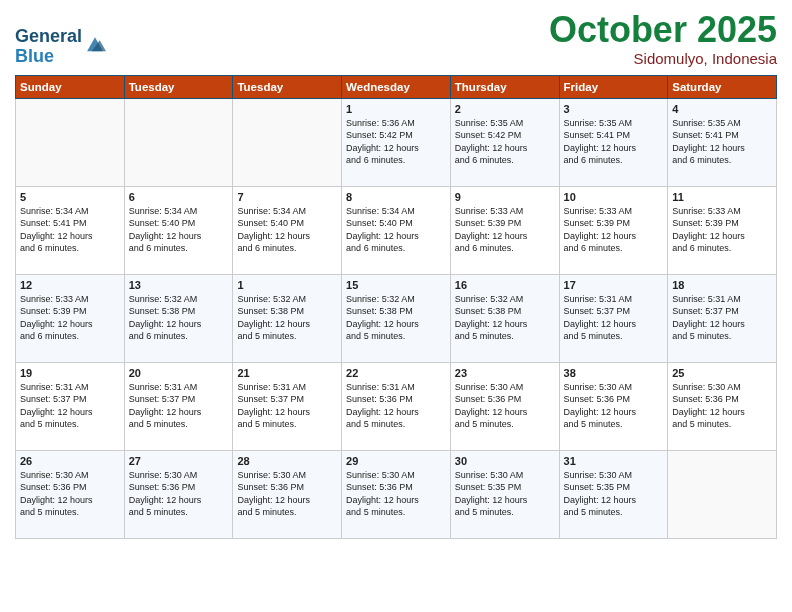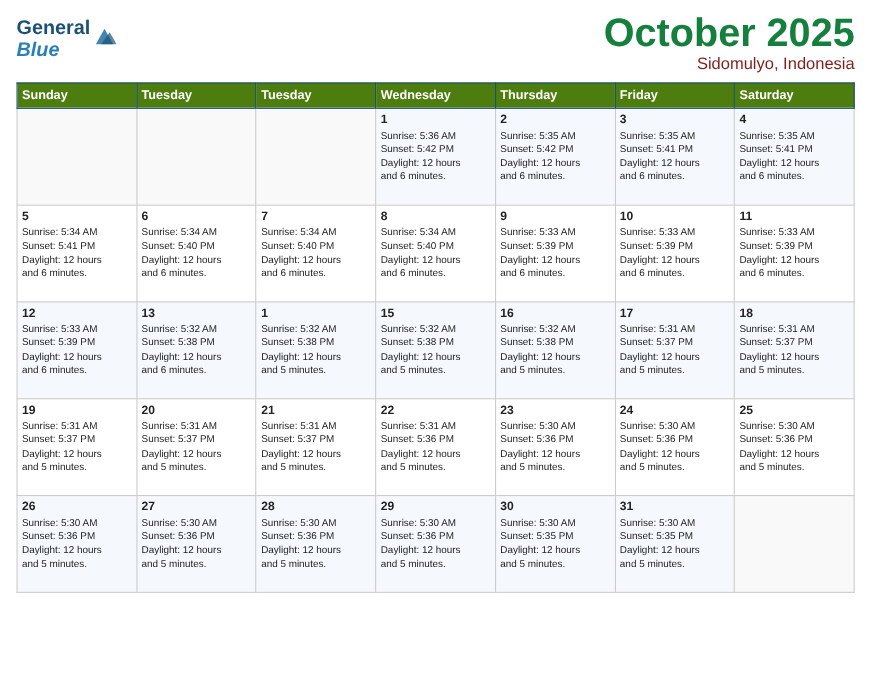--- a/index.html
+++ b/index.html
@@ -5,38 +5,37 @@
     * { box-sizing: border-box; margin: 0; padding: 0; }
     body {
       font-family: Arial, sans-serif;
       background: #fff;
       width: 792px;
       min-height: 612px;
       padding: 10px 15px 15px 15px;
     }
     .header-area {
       display: flex;
-      align-items: flex-start;
+      align-items: flex-end;
       justify-content: space-between;
       margin-bottom: 8px;
     }
     .logo {
       display: flex;
       align-items: center;
       margin-top: 6px;
     }
     .logo-text {
       font-size: 18px;
       font-weight: bold;
       color: #1a5276;
       line-height: 1.1;
     }
     .logo-text span {
       color: #2980b9;
-      font-style: italic;
     }
     .logo-icon {
       width: 22px;
       height: 22px;
       margin-left: 2px;
       margin-top: -4px;
     }
     .title-area {
       text-align: right;
     }
@@ -49,21 +48,21 @@
     .location {
       font-size: 15px;
       color: #7f1d1d;
     }
     table {
       width: 100%;
       border-collapse: collapse;
       table-layout: fixed;
     }
     thead tr th {
-      background-color: #4d7c0f;
+      background-color: #c2410c;
       color: #fff;
       font-size: 11.5px;
       font-weight: bold;
       padding: 5px 4px;
       text-align: left;
       border: 1px solid #1a5276;
     }
     tbody tr td {
       border: 1px solid #ccc;
       vertical-align: top;
@@ -224,21 +223,21 @@
         </td>
         <td>
           <span class="day-number">22</span>
           <div class="day-info">Sunrise: 5:31 AM<br>Sunset: 5:36 PM<br>Daylight: 12 hours<br>and 5 minutes.</div>
         </td>
         <td>
           <span class="day-number">23</span>
           <div class="day-info">Sunrise: 5:30 AM<br>Sunset: 5:36 PM<br>Daylight: 12 hours<br>and 5 minutes.</div>
         </td>
         <td>
-          <span class="day-number">24</span>
+          <span class="day-number">38</span>
           <div class="day-info">Sunrise: 5:30 AM<br>Sunset: 5:36 PM<br>Daylight: 12 hours<br>and 5 minutes.</div>
         </td>
         <td>
           <span class="day-number">25</span>
           <div class="day-info">Sunrise: 5:30 AM<br>Sunset: 5:36 PM<br>Daylight: 12 hours<br>and 5 minutes.</div>
         </td>
       </tr>
       <tr>
         <td>
           <span class="day-number">26</span>

